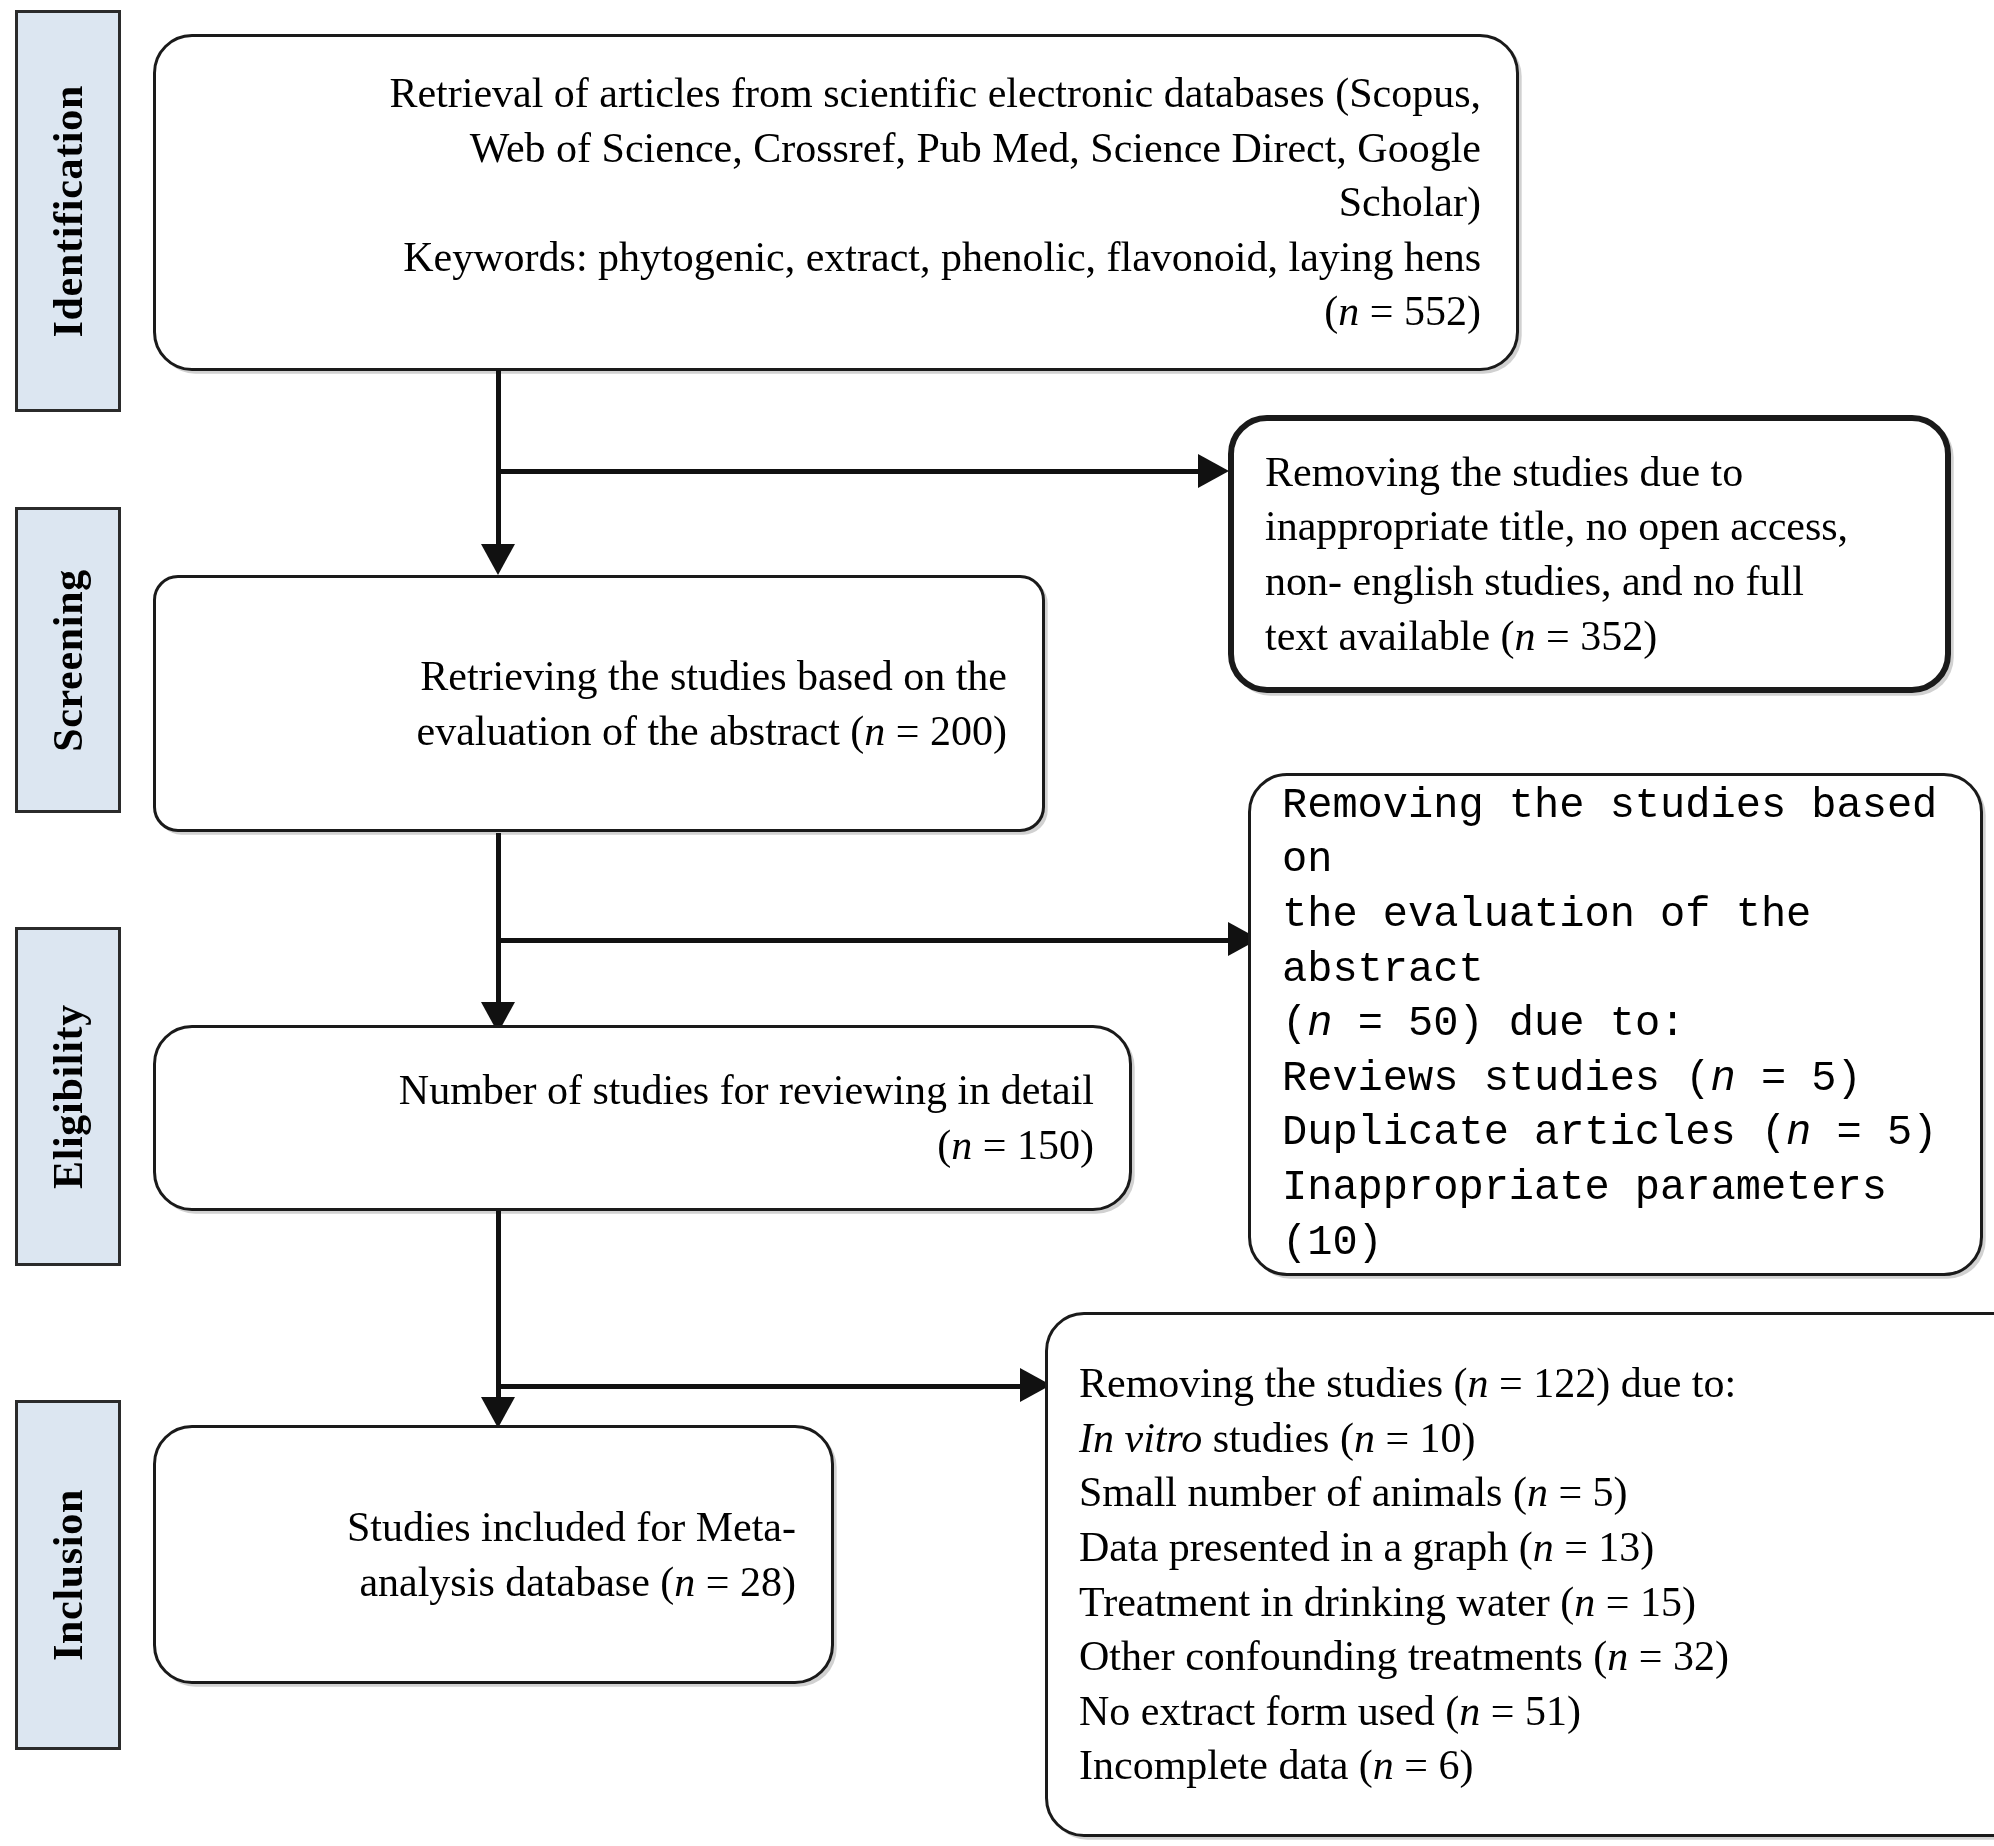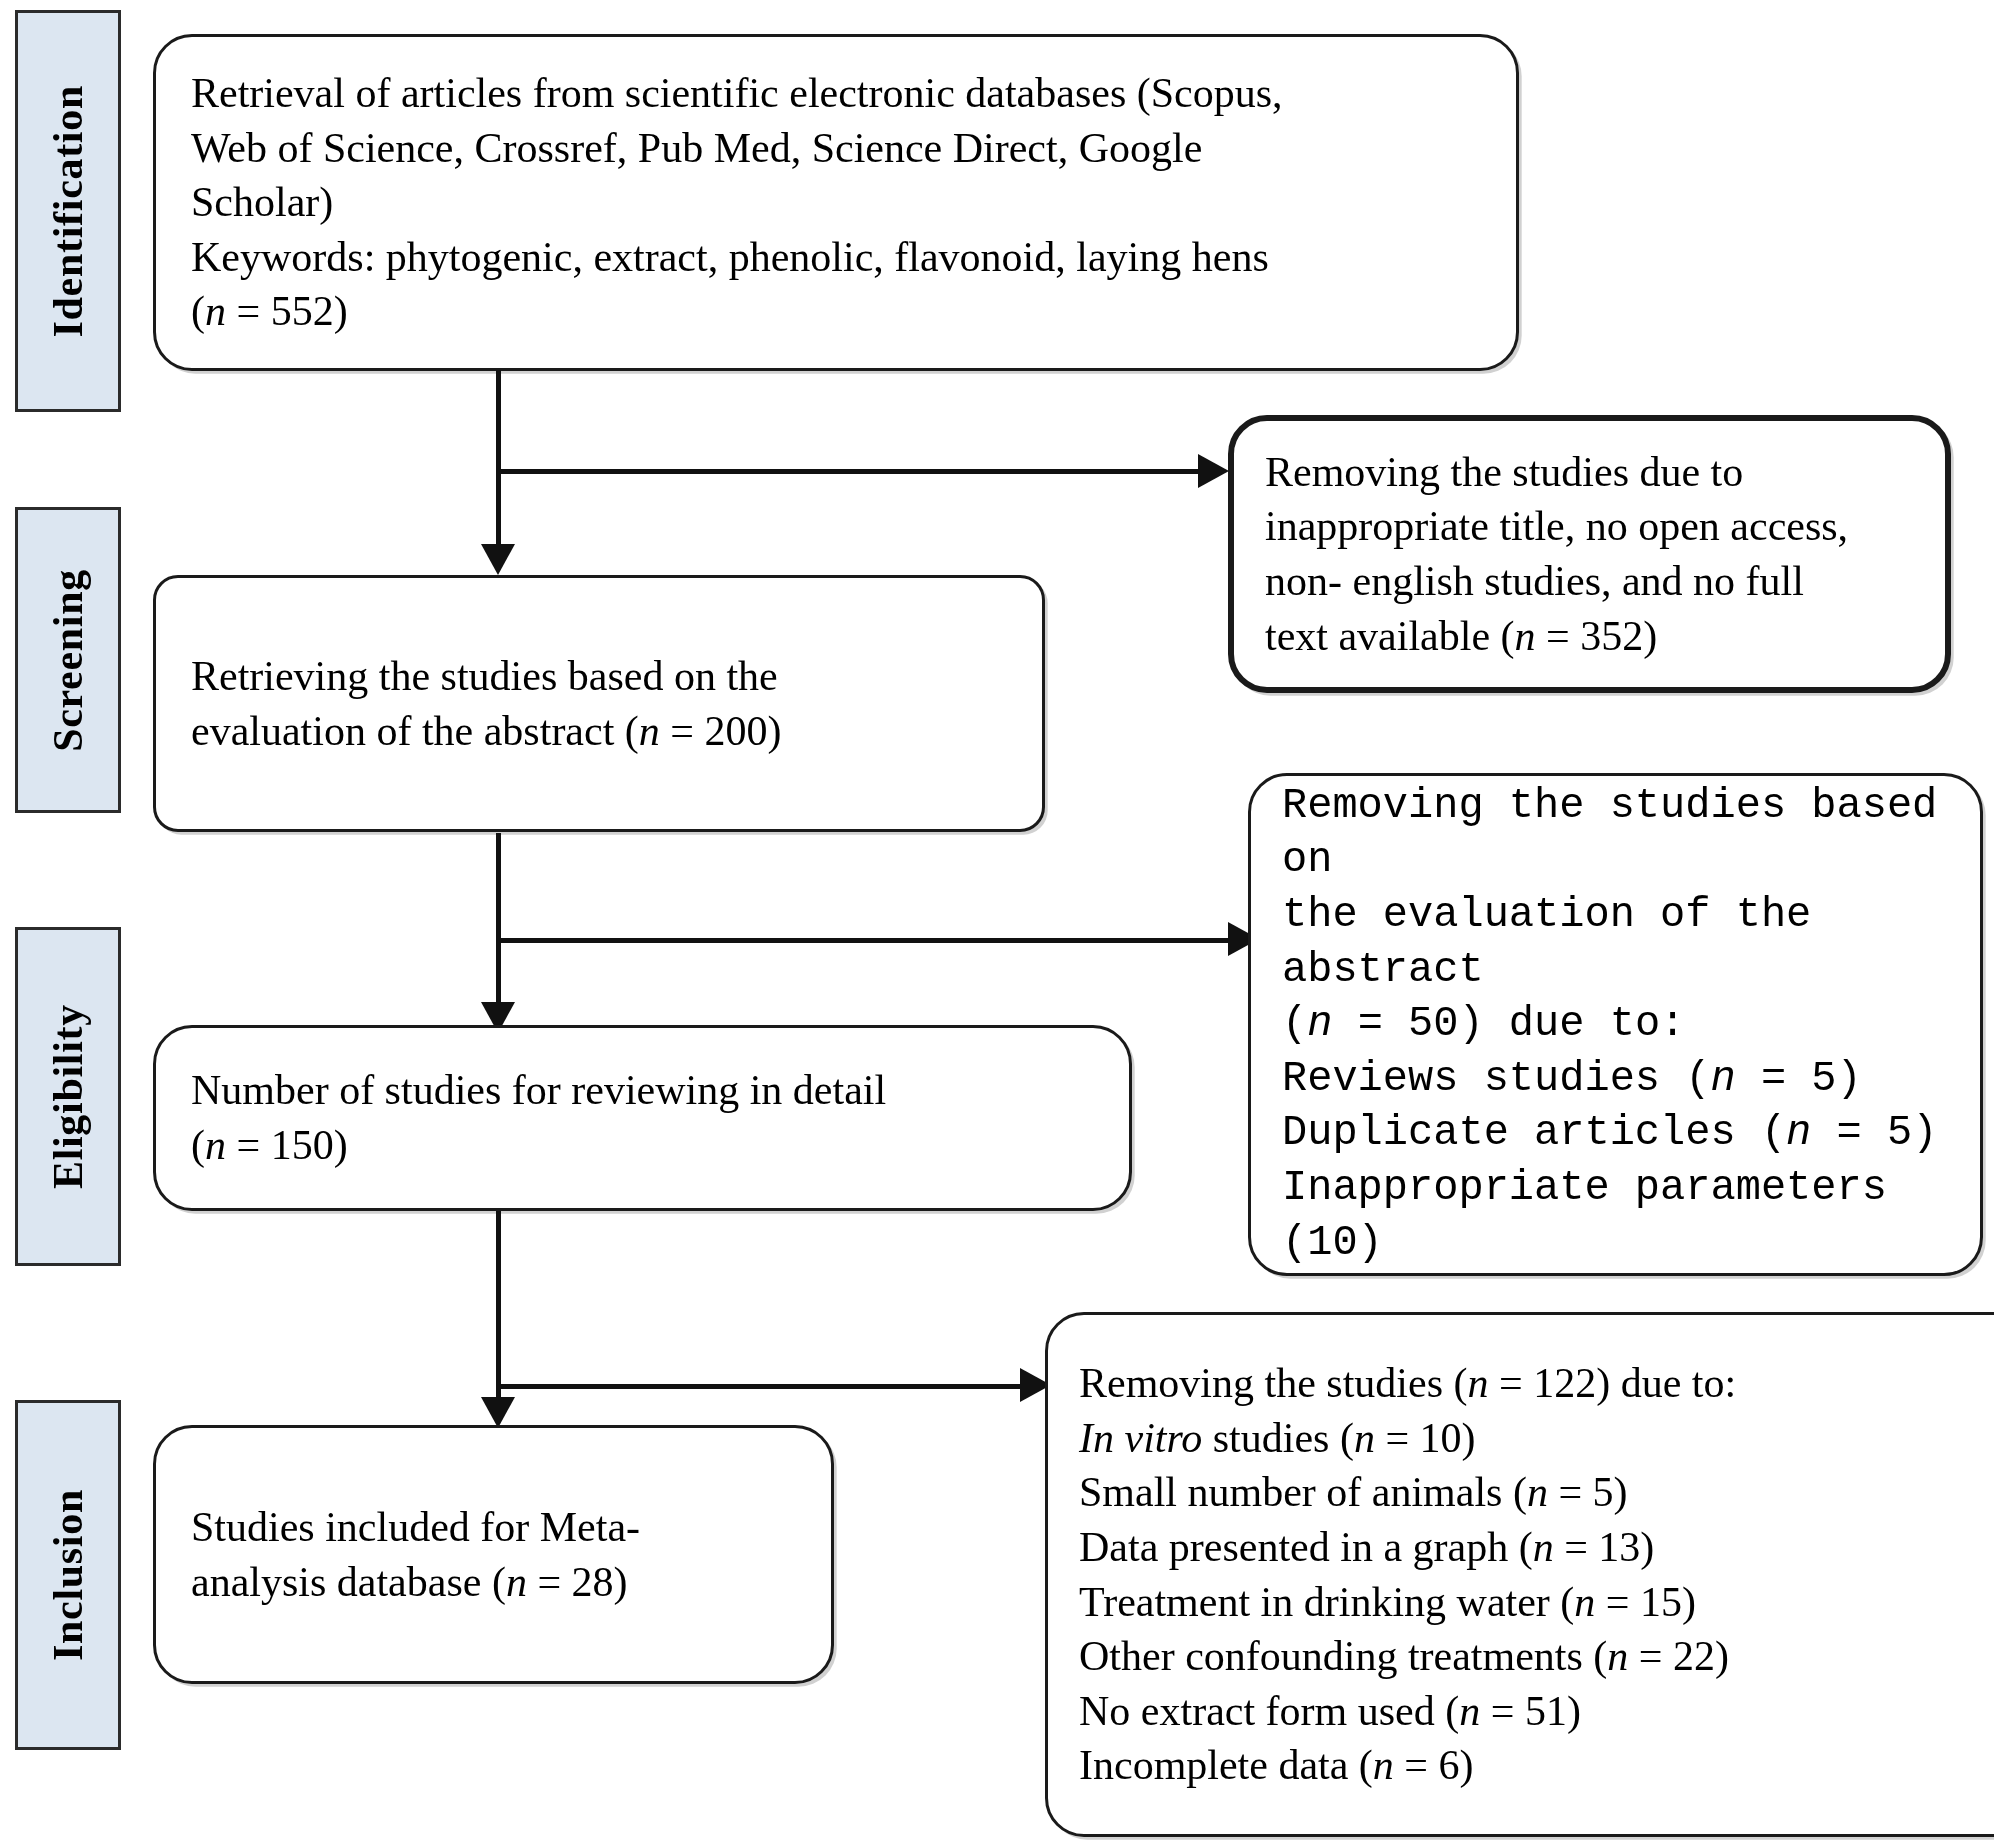--- a/index.html
+++ b/index.html
@@ -32,21 +32,21 @@
     background:#ffffff;
     border:3.4px solid #1a1a1a;
     border-radius:39px;
     display:flex;
     align-items:center;
     box-shadow:3.4px 3.4px 0 -0.7px rgba(90,90,90,0.28);
   }
   .fbox.thick{border-width:6.7px;}
   .fbox .inner{width:100%;}
   .fbox p{margin:0;font-size:42px;line-height:1.30;}
-  .ctr p{text-align:left;}
+  .ctr p{text-align:right;}
   .lft p{text-align:left;}
   .lft{padding:0 23px 0 31px;}
   .ctr{padding:0 35px;}
   i{font-style:italic;}
 
   
   .vline{position:absolute;background:#111;width:4.7px;}
   .hline{position:absolute;background:#111;height:4.7px;}
   .arrow-down{
     position:absolute;width:0;height:0;
@@ -144,21 +144,21 @@
   <div class="hline" style="left:498px;top:1384px;width:522px;"></div>
   <div class="arrow-right" style="left:1020px;top:1368px;"></div>
 
   <div class="fbox lft" style="left:1045px;top:1312px;width:1056px;height:525px;">
     <div class="inner">
       <p><span>Removing the studies (</span><i>n</i><span> = 122) due to:</span></p>
       <p><i>In vitro</i><span> studies (</span><i>n</i><span> = 10)</span></p>
       <p><span>Small number of animals (</span><i>n</i><span> = 5)</span></p>
       <p><span>Data presented in a graph (</span><i>n</i><span> = 13)</span></p>
       <p><span>Treatment in drinking water (</span><i>n</i><span> = 15)</span></p>
-      <p><span>Other confounding treatments (</span><i>n</i><span> = 22)</span></p>
+      <p><span>Other confounding treatments (</span><i>n</i><span> = 32)</span></p>
       <p><span>No extract form used (</span><i>n</i><span> = 51)</span></p>
       <p><span>Incomplete data (</span><i>n</i><span> = 6)</span></p>
     </div>
   </div>
 
   <div class="fbox ctr" style="left:153px;top:1425px;width:681px;height:259px;">
     <div class="inner">
       <p>Studies included for Meta-</p>
       <p><span>analysis database (</span><i>n</i><span> = 28)</span></p>
     </div>

